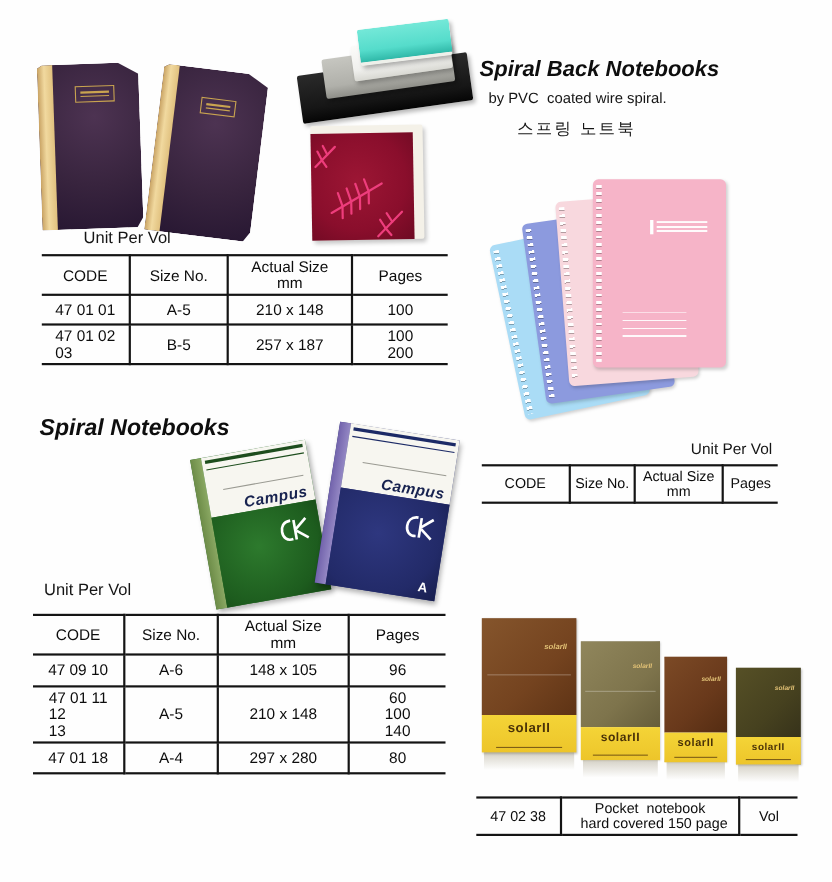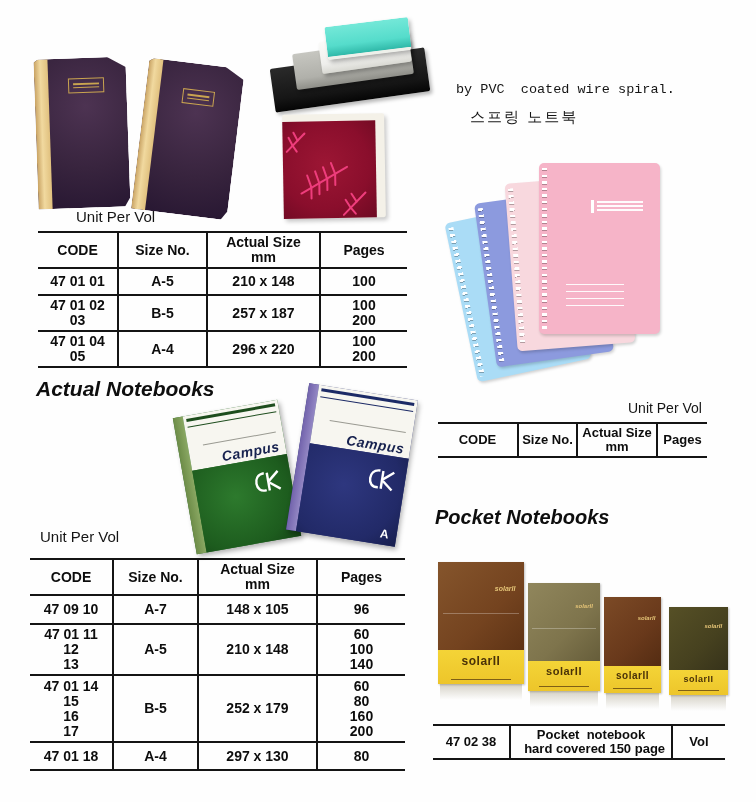--- a/index.html
+++ b/index.html
@@ -8,26 +8,26 @@
 
   
   .sec-title{position:absolute;font-weight:bold;font-style:italic;font-size:21px;letter-spacing:0px;color:#0e0e0e;}
   .unit-label{position:absolute;font-size:15px;color:#151515;}
   .subtitle{position:absolute;font-size:13.5px;color:#151515;white-space:pre;}
   .korean{position:absolute;font-size:15px;color:#151515;letter-spacing:2px;}
 
   
   table.cat{position:absolute;border-collapse:collapse;table-layout:fixed;}
   table.cat th, table.cat td{border:2px solid #141414;text-align:center;vertical-align:middle;
-      font-weight:bold;font-size:14px;line-height:15px;padding:2px 2px;color:#0d0d0d;}
+      font-weight:normal;font-size:14px;line-height:15px;padding:2px 2px;color:#0d0d0d;}
   table.cat th:first-child, table.cat td:first-child{border-left:0;}
   table.cat th:last-child, table.cat td:last-child{border-right:0;}
   table.cat.small th, table.cat.small td{font-size:13px;line-height:14px;}
   td.code{font-weight:bold;}
-  td.code span{display:inline-block;text-align:center;white-space:pre-line;}
+  td.code span{display:inline-block;text-align:left;white-space:pre-line;}
   .ml{white-space:pre-line;}
   td.desc{text-align:left;padding-left:10px;white-space:pre-wrap;font-size:13.5px;line-height:15px;}
 
   
   .hc-book{position:absolute;background:radial-gradient(circle at 55% 32%, #4d3352 0%, #38243e 55%, #261631 100%);
       clip-path:polygon(0 2%,5% 0,80% 0,100% 7%,100% 94%,94% 100%,0 100%);
       box-shadow:2px 3px 4px rgba(0,0,0,0.25);}
   .hc-spine{position:absolute;left:0;top:0;bottom:0;width:14px;
       background:linear-gradient(to right,#c8a263,#f1d99f 45%,#e0c07e);}
   .hc-stamp{position:absolute;left:50%;top:20px;transform:translateX(-34%);width:36px;height:15px;
@@ -156,32 +156,25 @@
       <td class="ml">100</td>
     </tr>
     <tr style="height:35px">
       <td class="code"><span>47 01 02
 03</span></td>
       <td>B-5</td>
       <td>257 x 187</td>
       <td class="ml">100
 200</td>
     </tr>
-    <tr style="height:35px">
-      <td class="code"><span>47 01 04
-05</span></td>
-      <td>A-4</td>
-      <td>296 x 220</td>
-      <td class="ml">100
-200</td>
-    </tr>
   </tbody>
     </table>
 
-  <div class="subtitle" style="left:456px;top:82px;font-family:Liberation Mono, monospace;">by PVC  coated wire spiral.</div>
+  <div class="sec-title" style="left:436px;top:52px;font-size:20px;">Spiral Back Notebooks</div>
+  <div class="subtitle" style="left:444px;top:82px;">by PVC  coated wire spiral.</div>
   <div class="korean" style="left:470px;top:108px;">스프링 노트북</div>
 
   <div class="spn" style="left:460px;top:210px;width:116px;height:162px;transform:rotate(-12deg);background:#aadcf6;z-index:1;">
       <div class="coil"></div>
     </div>
   <div class="spn" style="left:485px;top:195px;width:118px;height:165px;transform:rotate(-8deg);background:#8c9ade;z-index:2;">
       <div class="coil"></div>
     </div>
   <div class="spn" style="left:511px;top:179px;width:118px;height:168px;transform:rotate(-4.5deg);background:#f8d8de;z-index:3;">
       <div class="coil"></div>
@@ -207,21 +200,21 @@
         <tr style="height:32px">
       <th class="ml">CODE</th>
       <th class="ml">Size No.</th>
       <th class="ml">Actual Size
 mm</th>
       <th class="ml">Pages</th>
     </tr>
   </tbody>
     </table>
 
-  <div class="sec-title" style="left:36px;top:377px;">Actual Notebooks</div>
+  <div class="sec-title" style="left:36px;top:377px;">Spiral Notebooks</div>
 
   <div class="campus" style="left:184px;top:408px;width:106px;height:138px;transform:rotate(-10deg);background:#256b25;z-index:1;">
     <div class="cb-spine" style="background:linear-gradient(to right,#6d8c48,#8aa863);"></div>
     <div class="cb-top">
       <div class="cb-rules" style="border-color:#1d4d1d;"></div>
       <div class="cb-line"></div>
       <div class="cb-title">Campus</div>
     </div>
     <div class="cb-body" style="background:radial-gradient(circle at 40% 40%, #2d7a2d, #1d5c1e 70%, #154515);">
       <svg class="campus-logo" width="30" height="24" viewBox="0 0 30 24">
@@ -267,56 +260,43 @@
     <tbody>
         <tr style="height:33px">
       <th class="ml">CODE</th>
       <th class="ml">Size No.</th>
       <th class="ml">Actual Size
 mm</th>
       <th class="ml">Pages</th>
     </tr>
     <tr style="height:29px">
       <td class="code"><span>47 09 10</span></td>
-      <td>A-7</td>
+      <td>A-6</td>
       <td>148 x 105</td>
       <td class="ml">96</td>
     </tr>
     <tr style="height:46px">
       <td class="code"><span>47 01 11
 12
 13</span></td>
       <td>A-5</td>
       <td>210 x 148</td>
       <td class="ml">60
 100
 140</td>
     </tr>
-    <tr style="height:67px">
-      <td class="code"><span>47 01 14
-15
-16
-17</span></td>
-      <td>B-5</td>
-      <td>252 x 179</td>
-      <td class="ml">60
-80
-160
-200</td>
-    </tr>
     <tr style="height:28px">
       <td class="code"><span>47 01 18</span></td>
       <td>A-4</td>
-      <td>297 x 130</td>
+      <td>297 x 280</td>
       <td class="ml">80</td>
     </tr>
   </tbody>
     </table>
 
-  <div class="sec-title" style="left:435px;top:506px;font-size:20px;">Pocket Notebooks</div>
 
   <div class="pk" style="left:438px;top:562px;width:86px;height:122px;">
     <div class="pk-cover" style="bottom:34px;background:linear-gradient(135deg,#85552c,#74431f 60%,#5e3315);">
       <div class="pk-goldtitle" style="font-size:7px;">solarII</div>
       <div class="pk-coverline"></div>
     </div>
     <div class="pk-band" style="height:34px;">
       <div class="pk-brand" style="font-size:12px;">solarII</div>
       <div class="pk-caption"></div>
     </div>

